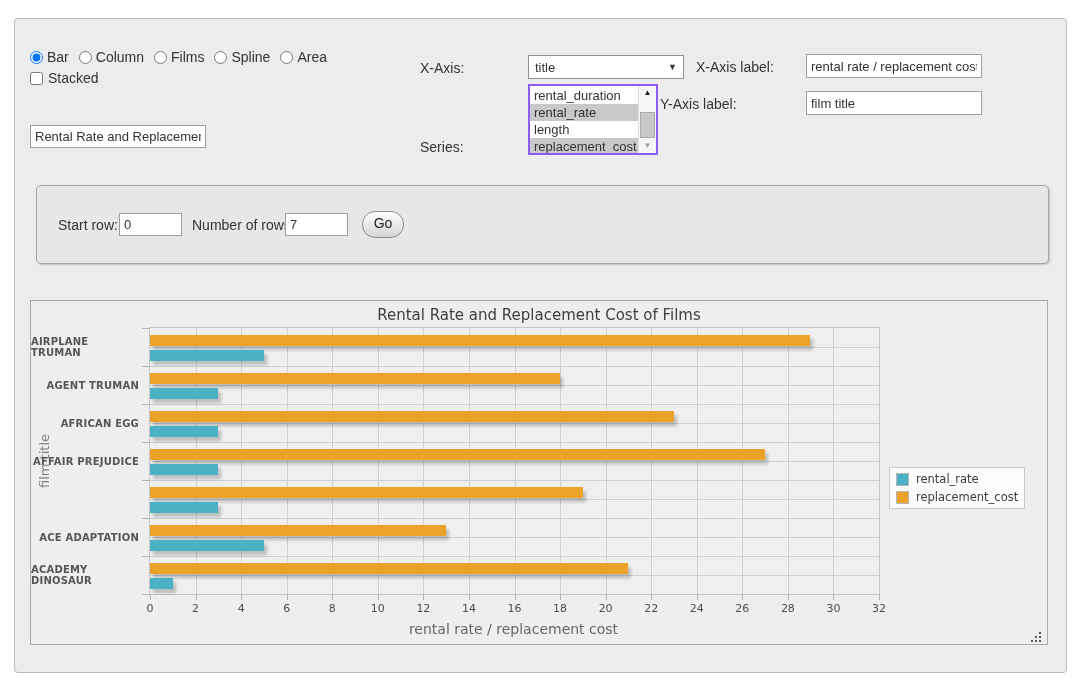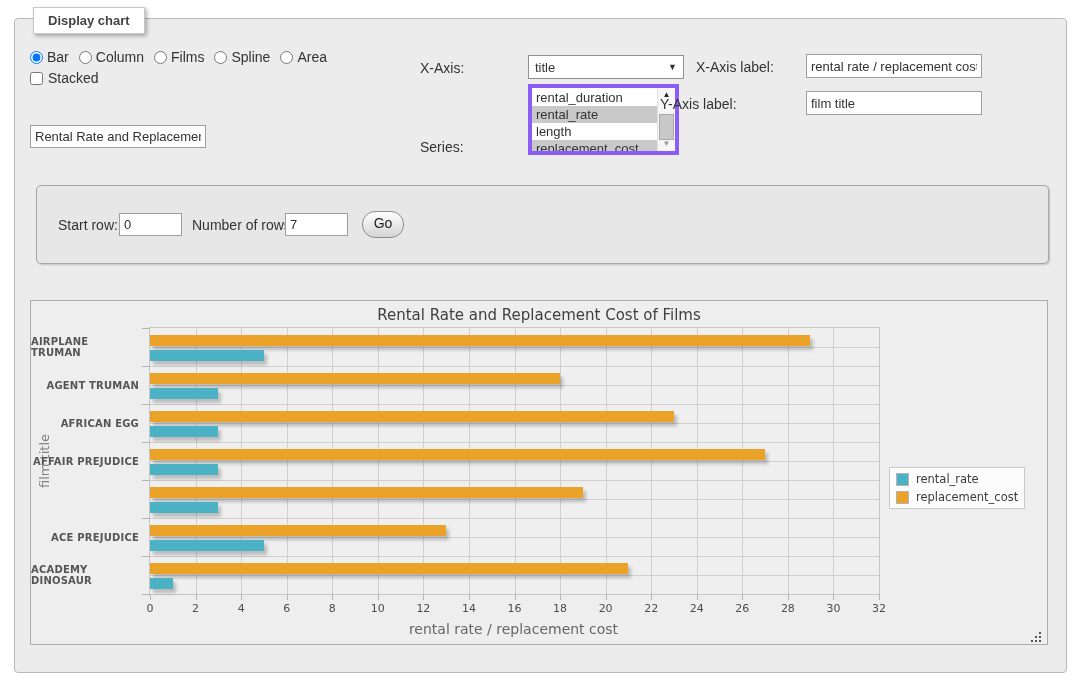--- a/index.html
+++ b/index.html
@@ -16,21 +16,21 @@
        padding:0 4px;box-sizing:border-box;font-family:"Liberation Sans",sans-serif;}
   .radiorow{position:absolute;left:30px;top:49px;display:flex;align-items:center;}
   .radiorow label{display:flex;align-items:center;margin-right:10px;font-size:14px;cursor:default;}
   .radiorow input{margin:0 4px 0 0;}
   .checkrow{position:absolute;left:30px;top:70px;display:flex;align-items:center;font-size:14px;}
   .checkrow input{margin:0 5px 0 0;}
   .selectbox{position:absolute;left:528px;top:55px;width:156px;height:24px;background:#fff;
        border:1px solid #8f8f8f;box-sizing:border-box;display:flex;align-items:center;
        justify-content:space-between;padding:0 6px;font-size:13px;cursor:default;}
   .selectbox .arrow{font-size:9px;color:#333;}
-  .listbox{position:absolute;left:528px;top:84px;width:151px;height:71px;border:4px solid #8b5cf6;
+  .listbox{position:absolute;left:528px;top:84px;width:130px;height:71px;border:2px solid #8b5cf6;
        background:#fff;box-sizing:border-box;overflow:hidden;}
   .listbox .items{position:absolute;left:0;top:1px;right:17px;bottom:0;}
   .opt{height:17px;line-height:17px;font-size:13px;padding-left:4px;white-space:nowrap;cursor:default;}
   .opt.sel{background:#c9c9c9;}
   .sb{position:absolute;right:0;top:0;width:17px;bottom:0;background:#f6f6f6;border-left:1px solid #e0e0e0;}
   .sb .up,.sb .dn{position:absolute;left:0;right:0;text-align:center;font-size:8px;line-height:10px;}
   .sb .up{top:2px;color:#222;}
   .sb .dn{bottom:2px;color:#9a9a9a;}
   .sb .thumb{position:absolute;left:1px;width:13px;top:26px;height:24px;background:#c8c8c8;border:1px solid #aaa;}
   .rowsbox{position:absolute;left:36px;top:185px;width:1011px;height:77px;background:#e7e7e7;
@@ -59,21 +59,20 @@
        padding:4px 6px;display:flex;flex-direction:column;gap:4px;}
   .lrow{display:flex;align-items:center;gap:7px;font-size:11.5px;color:#3c3c3c;white-space:nowrap;}
   .swatch{width:13px;height:13px;border:1px solid #b5b5b5;box-sizing:border-box;}
   .rsz{position:absolute;right:5px;bottom:5px;width:11px;height:11px;cursor:se-resize;}
 </style>
 </head>
 <body>
 
 <div class="page">
   <div class="outer"></div>
-  <div class="tab">Display chart</div>
 
   <div class="radiorow" id="radioRow">
       <label>
         <input type="radio" name="ctype" checked="" style="">
         <span>Bar</span>
       </label>
       <label>
         <input type="radio" name="ctype" style="">
         <span>Column</span>
       </label>
@@ -132,21 +131,21 @@
   <div class="go">Go</div>
 
   <div class="chartbox" id="chartBox">
     <div class="charttitle">Rental Rate and Replacement Cost of Films</div>
     <div class="ylab">film title</div>
     <div class="ycats" id="yCats">
         <div class="ycat" style="top: 0px;">AIRPLANE TRUMAN</div>
         <div class="ycat" style="top: 38px;">AGENT TRUMAN</div>
         <div class="ycat" style="top: 76px;">AFRICAN EGG</div>
         <div class="ycat" style="top: 114px;">AFFAIR PREJUDICE</div>
-        <div class="ycat" style="top: 190px;">ACE PREJUDICE</div>
+        <div class="ycat" style="top: 190px;">ACE ADAPTATION</div>
         <div class="ycat" style="top: 228px;">ACADEMY DINOSAUR</div>
       </div>
     <div class="plot" id="plotArea">
         <div class="gh" style="top: 19px;"></div>
         <div class="gh" style="top: 38px;"></div>
         <div class="gh" style="top: 57px;"></div>
         <div class="gh" style="top: 76px;"></div>
         <div class="gh" style="top: 95px;"></div>
         <div class="gh" style="top: 114px;"></div>
         <div class="gh" style="top: 133px;"></div>

